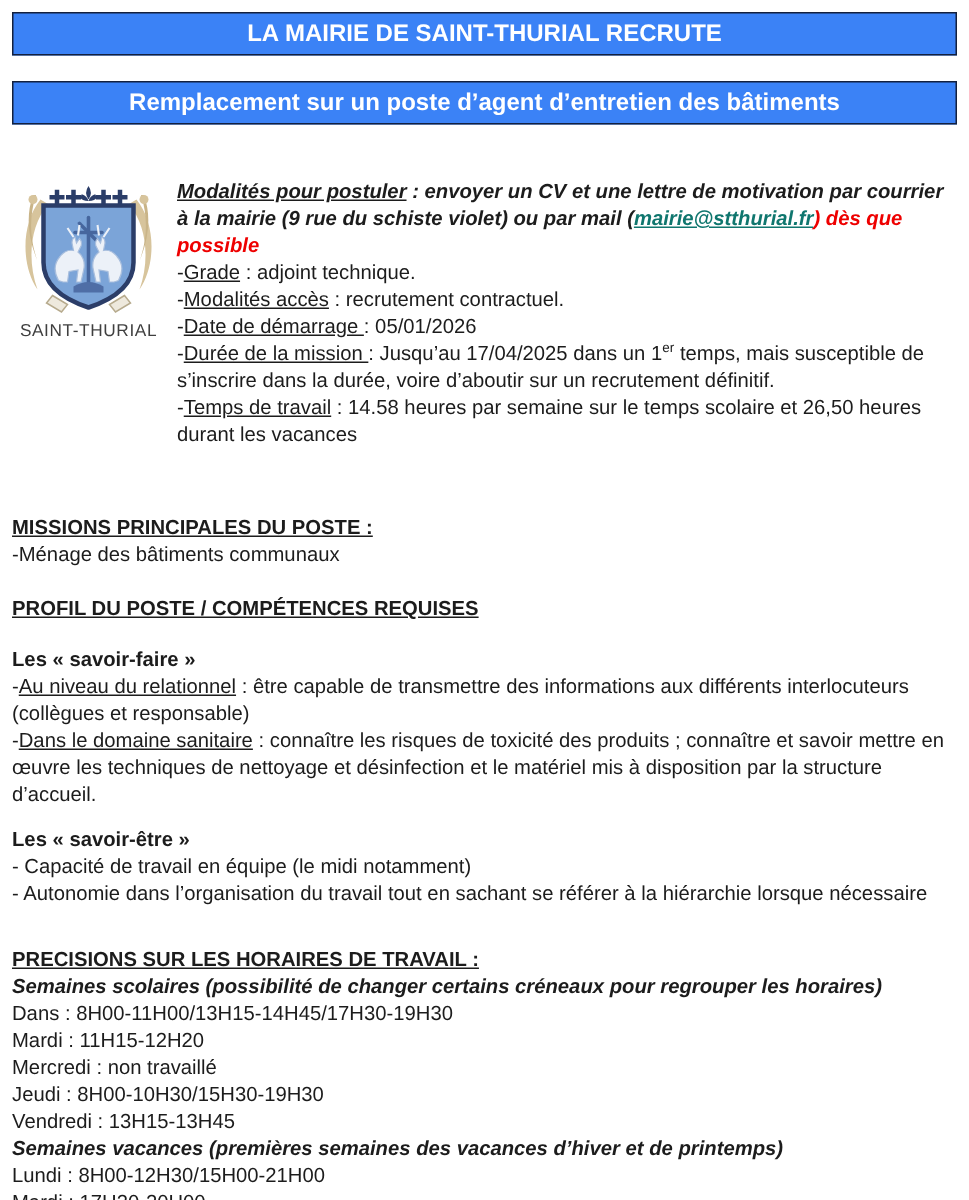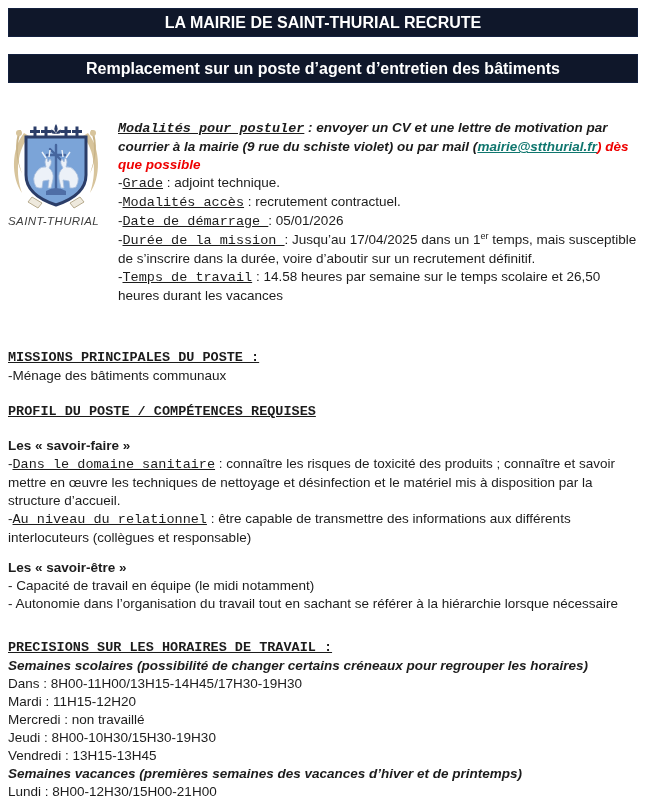--- a/index.html
+++ b/index.html
@@ -9,42 +9,42 @@
     box-sizing:border-box;
     padding:8px 8px 0 8px;
     background:#ffffff;
     overflow:hidden;
     font-family:"Liberation Sans",sans-serif;
     font-size:13.5px;
     color:#1c1c1c;
   }
   p{margin:0;line-height:18px;}
   .banner{
-    background:#0f172a;
+    background:#3b82f6;
     border:1px solid #13203e;
     color:#ffffff;
     text-align:center;
     font-weight:bold;
     font-size:16px;
     line-height:27px;
     height:27px;
   }
   .banner2{margin-top:17px;}
-  .u{text-decoration:underline;font-family:Liberation Mono, monospace;}
+  .u{text-decoration:underline;}
   .b{font-weight:bold;}
   .bi{font-weight:bold;font-style:italic;}
   .red{color:#ee0000;}
   a.email{
     color:#0f766e;
     text-decoration:underline;
     font-weight:bold;font-style:italic;
     cursor:pointer;
   }
   .intro{display:flex;gap:8px;margin-top:36px;}
-  .logo-col{flex:0 0 102px;text-align:left;padding-top:4px;font-style:italic;}
+  .logo-col{flex:0 0 102px;text-align:center;padding-top:4px;}
   .logo-caption{
     font-size:11.5px;color:#3f3f3f;
     letter-spacing:0.4px;margin-top:1px;
     font-family:"Liberation Sans",sans-serif;
   }
   .intro-text{flex:1;min-width:0;}
   .sec-missions{margin-top:44px;}
   .sec-profil{margin-top:18px;}
   .blk-faire{margin-top:16px;}
   .blk-etre{margin-top:12px;}
@@ -119,22 +119,22 @@
   <div class="sec-missions">
     <p class="b u">MISSIONS PRINCIPALES DU POSTE :</p>
     <p>-Ménage des bâtiments communaux</p>
   </div>
 
   <div class="sec-profil">
     <p class="b u">PROFIL DU POSTE / COMPÉTENCES REQUISES</p>
 
     <div class="blk-faire">
       <p class="b">Les « savoir-faire »</p>
+      <p><span>-</span><span class="u">Au niveau du relationnel</span><span> : être capable de transmettre des informations aux différents interlocuteurs (collègues et responsable)</span></p>
       <p><span>-</span><span class="u">Dans le domaine sanitaire</span><span> : connaître les risques de toxicité des produits ; connaître et savoir mettre en œuvre les techniques de nettoyage et désinfection et le matériel mis à disposition par la structure d’accueil.</span></p>
-      <p><span>-</span><span class="u">Au niveau du relationnel</span><span> : être capable de transmettre des informations aux différents interlocuteurs (collègues et responsable)</span></p>
     </div>
 
     <div class="blk-etre">
       <p class="b">Les « savoir-être »</p>
       <p>- Capacité de travail en équipe (le midi notamment)</p>
       <p>- Autonomie dans l’organisation du travail tout en sachant se référer à la hiérarchie lorsque nécessaire</p>
     </div>
   </div>
 
   <div class="sec-horaires">

